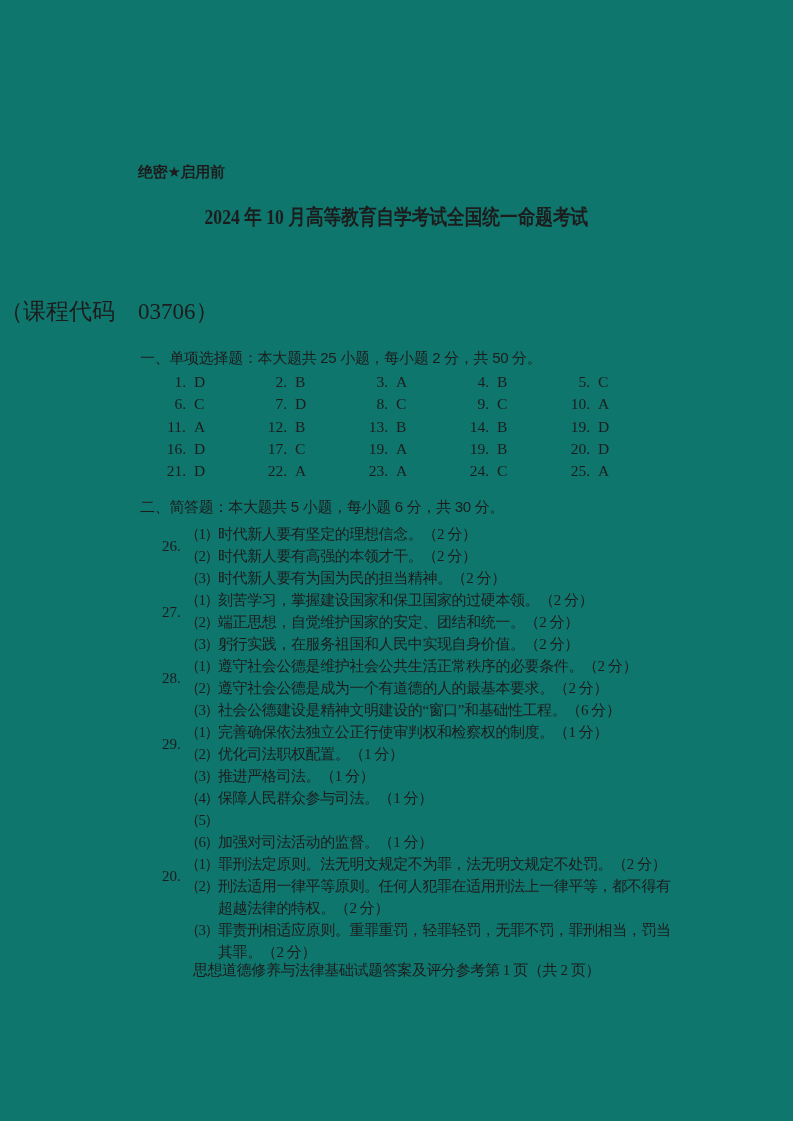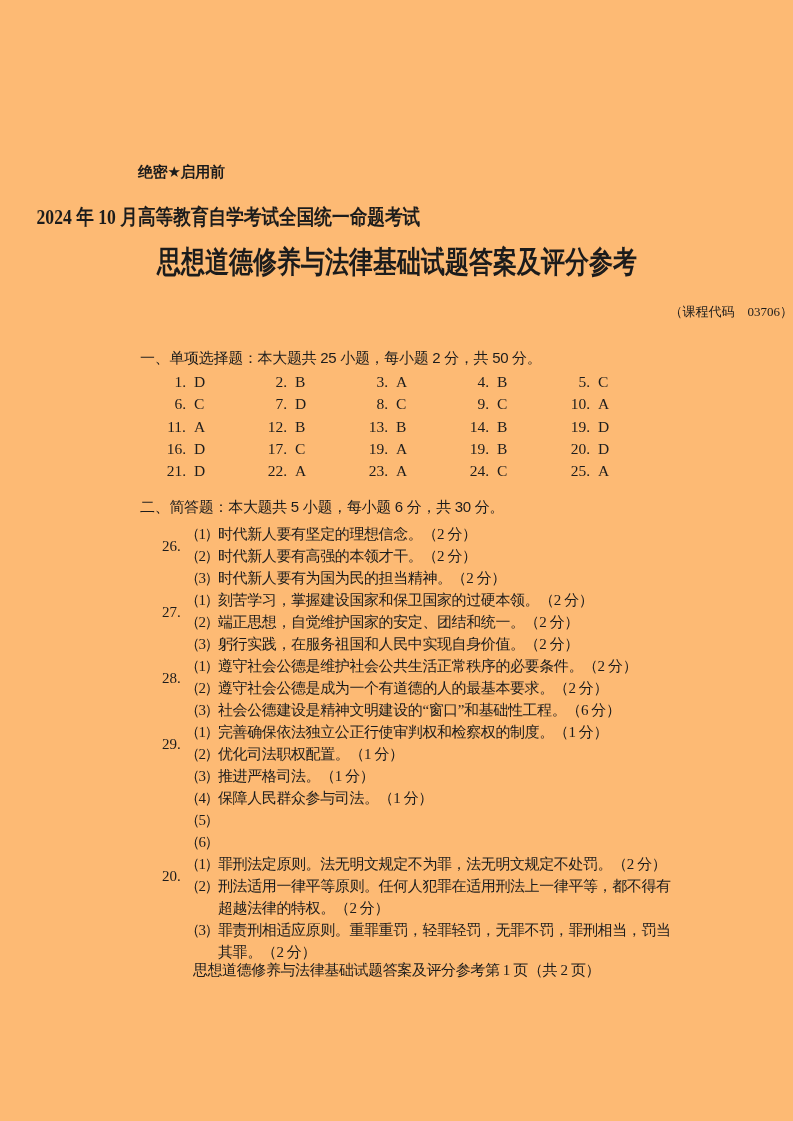--- a/index.html
+++ b/index.html
@@ -2,21 +2,21 @@
 <html><head>
 <meta charset="utf-8">
 <style>
   html, body { margin: 0; padding: 0; }
   body { width: 793px; height: 1121px; background: #e9e9e9; }
 
   .page {
     position: relative;
     width: 793px;
     height: 1121px;
-    background: #fdba74;
+    background: #0f766e;
     overflow: hidden;
     color: #1c1c1c;
     font-family: "Liberation Serif", "DejaVu Serif", serif;
   }
 
   
   .classification {
     position: absolute;
     left: 138px;
     top: 163px;
@@ -24,21 +24,21 @@
     font-weight: bold;
     font-size: 15px;
     line-height: 18px;
     letter-spacing: -0.3px;
   }
   .exam-session {
     position: absolute;
     top: 204px;
     left: 0;
     width: 100%;
-    text-align: left;
+    text-align: center;
     font-size: 21px;
     line-height: 26px;
     font-weight: bold;
   }
   .exam-session .squeeze {
     display: inline-block;
     transform: scaleX(0.84);
     transform-origin: center;
     white-space: nowrap;
   }
@@ -58,22 +58,22 @@
     display: inline-block;
     transform: scaleX(0.80);
     transform-origin: center;
     white-space: nowrap;
   }
   .course-code {
     position: absolute;
     top: 302px;
     left: 0;
     width: 100%;
-    text-align: right;
-    font-size: 13px;
+    text-align: left;
+    font-size: 23px;
     line-height: 20px;
   }
 
   
   .section-heading {
     position: absolute;
     left: 140px;
     font-family: "Liberation Sans", "DejaVu Sans", sans-serif;
     font-weight: normal;
     font-size: 15px;
@@ -135,23 +135,20 @@
 <body>
 
 <div class="page">
 
   <div class="classification">绝密★启用前</div>
 
   <div class="exam-session">
     <span class="squeeze">2024 年 10 月高等教育自学考试全国统一命题考试</span>
   </div>
 
-  <h1 class="doc-title">
-    <span class="squeeze">思想道德修养与法律基础试题答案及评分参考</span>
-  </h1>
 
   <div class="course-code">（课程代码　03706）</div>
 
   <div class="section-heading heading-choice">一、单项选择题：本大题共 25 小题，每小题 2 分，共 50 分。</div>
 
   <div class="answer-grid">
   <div class="answer-cell">
     <span class="answer-num">1.</span>
     <span class="answer-letter">D</span>
   </div>
@@ -362,20 +359,21 @@
     <span class="part-marker">（4）</span>
     <div class="part-text">保障人民群众参与司法。（1 分）</div>
   </div>
 
   <div class="part">
     <span class="part-marker">（5）</span>
   </div>
 
   <div class="part">
     <span class="part-marker">（6）</span>
+    <div class="part-text">加强对司法活动的监督。（1 分）</div>
   </div>
 </div>
   </div>
 
   <div class="question">
     <span class="qnum">20.</span>
     <div class="parts">
   <div class="part">
     <span class="part-marker">（1）</span>
     <div class="part-text">罪刑法定原则。法无明文规定不为罪，法无明文规定不处罚。（2 分）</div>

